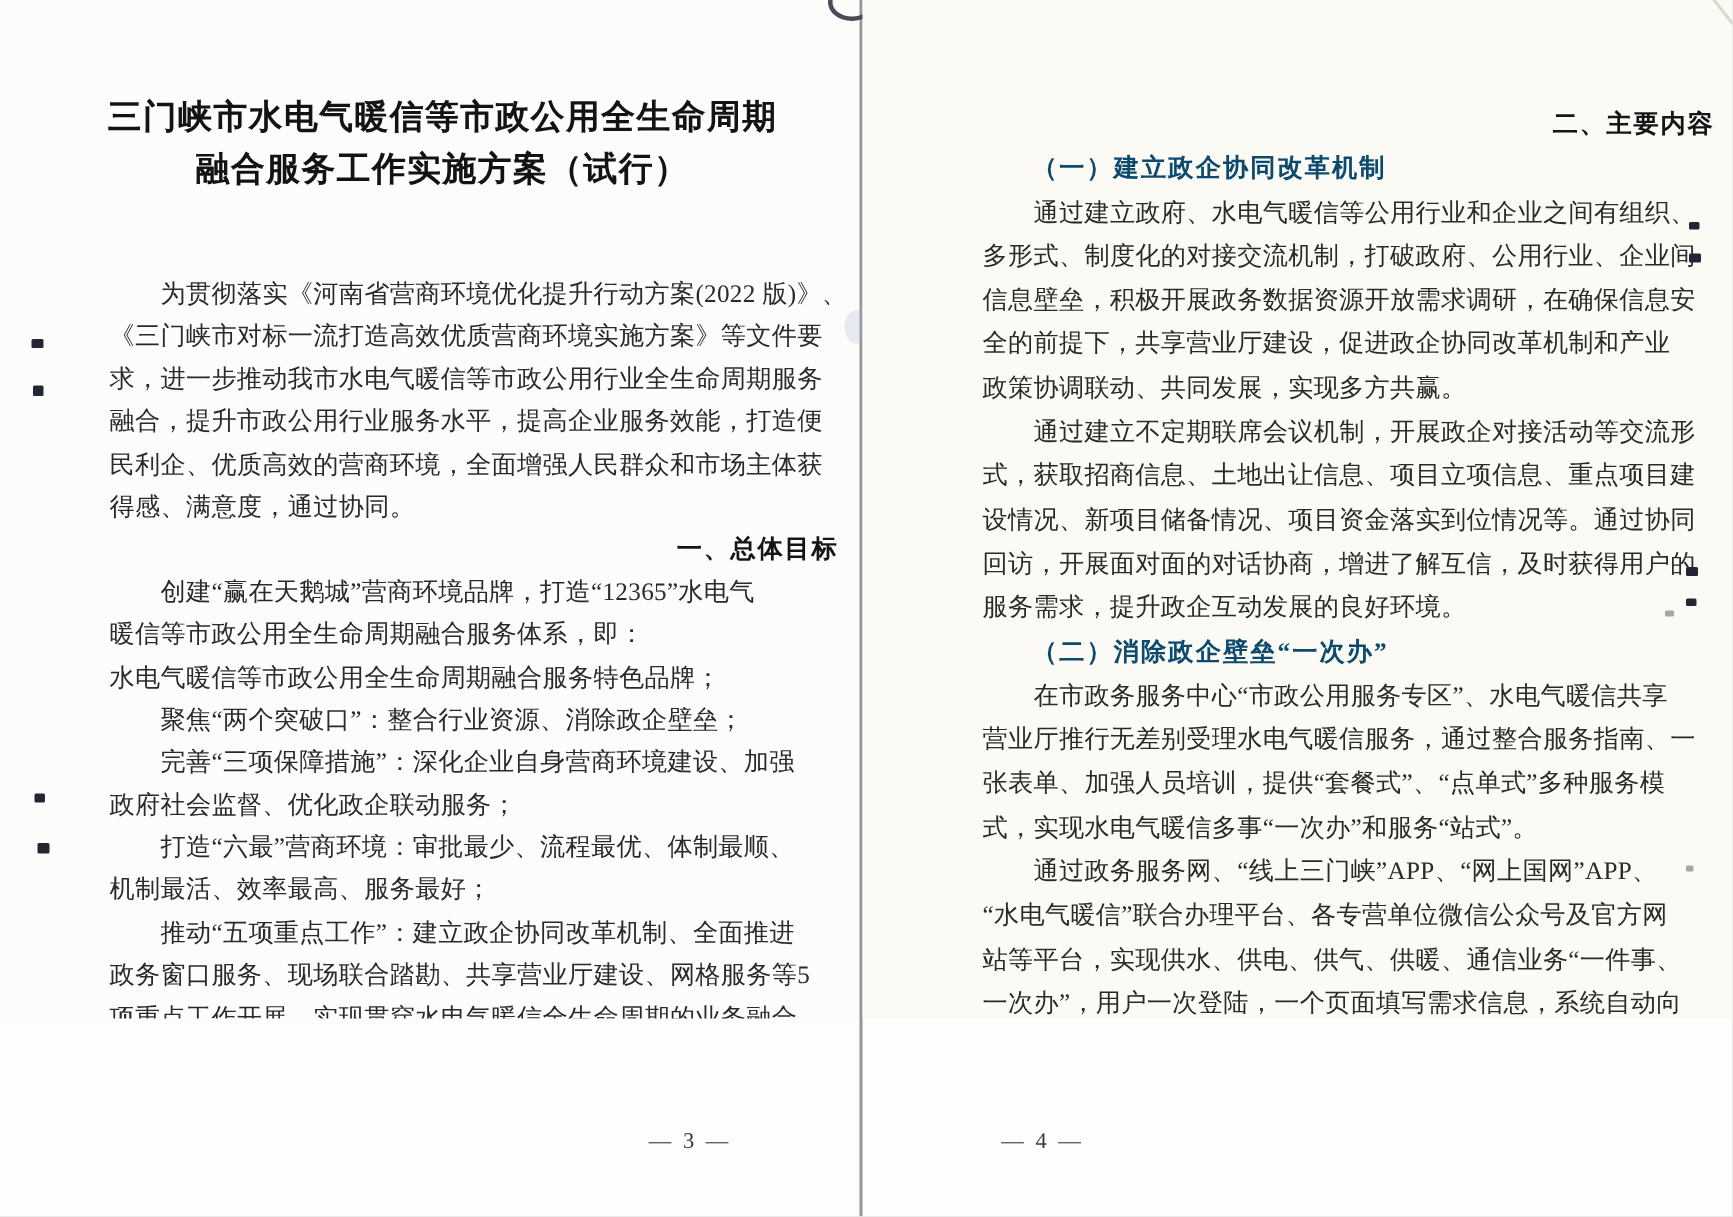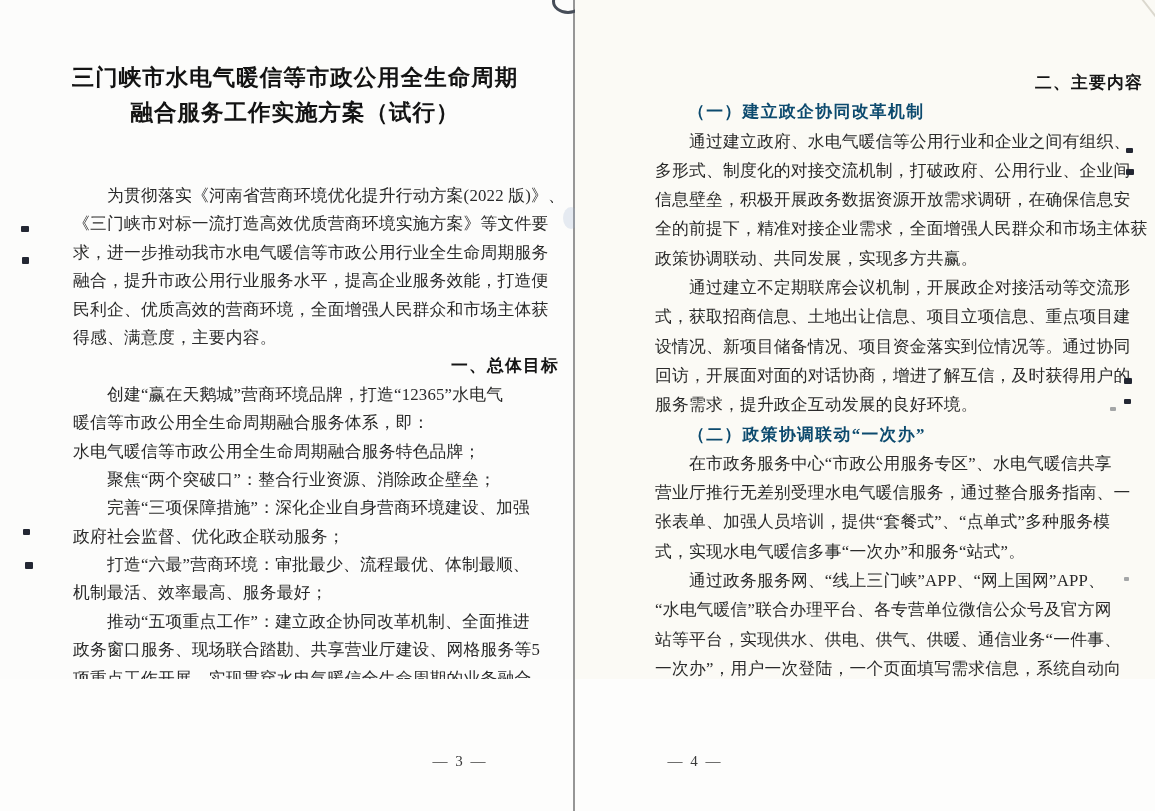--- a/index.html
+++ b/index.html
@@ -62,21 +62,21 @@
     <div class="doc-title">
       <div>三门峡市水电气暖信等市政公用全生命周期</div>
       <div>融合服务工作实施方案（试行）</div>
     </div>
     <div class="text-col" id="body-left">
         <div class="line indent">为贯彻落实《河南省营商环境优化提升行动方案(2022 版)》、</div>
         <div class="line">《三门峡市对标一流打造高效优质营商环境实施方案》等文件要</div>
         <div class="line">求，进一步推动我市水电气暖信等市政公用行业全生命周期服务</div>
         <div class="line">融合，提升市政公用行业服务水平，提高企业服务效能，打造便</div>
         <div class="line">民利企、优质高效的营商环境，全面增强人民群众和市场主体获</div>
-        <div class="line">得感、满意度，主要内容。</div>
+        <div class="line">得感、满意度，通过协同。</div>
         <div class="line heading">一、总体目标</div>
         <div class="line indent">创建“赢在天鹅城”营商环境品牌，打造“12365”水电气</div>
         <div class="line">暖信等市政公用全生命周期融合服务体系，即：</div>
         <div class="line">水电气暖信等市政公用全生命周期融合服务特色品牌；</div>
         <div class="line indent">聚焦“两个突破口”：整合行业资源、消除政企壁垒；</div>
         <div class="line indent">完善“三项保障措施”：深化企业自身营商环境建设、加强</div>
         <div class="line">政府社会监督、优化政企联动服务；</div>
         <div class="line indent">打造“六最”营商环境：审批最少、流程最优、体制最顺、</div>
         <div class="line">机制最活、效率最高、服务最好；</div>
         <div class="line indent">推动“五项重点工作”：建立政企协同改革机制、全面推进</div>
@@ -91,28 +91,28 @@
   <div class="staple-mark"></div>
   <div class="spine-smudge"></div>
 
   <div class="page page-right">
     <div class="text-col" id="body-right">
         <div class="line heading">二、主要内容</div>
         <div class="line subheading">（一）建立政企协同改革机制</div>
         <div class="line indent">通过建立政府、水电气暖信等公用行业和企业之间有组织、</div>
         <div class="line">多形式、制度化的对接交流机制，打破政府、公用行业、企业间</div>
         <div class="line">信息壁垒，积极开展政务数据资源开放需求调研，在确保信息安</div>
-        <div class="line">全的前提下，精准对接企业需求，全面增强人民群众和市场主体获</div>
+        <div class="line">全的前提下，共享营业厅建设，促进政企协同改革机制和产业</div>
         <div class="line">政策协调联动、共同发展，实现多方共赢。</div>
         <div class="line indent">通过建立不定期联席会议机制，开展政企对接活动等交流形</div>
         <div class="line">式，获取招商信息、土地出让信息、项目立项信息、重点项目建</div>
         <div class="line">设情况、新项目储备情况、项目资金落实到位情况等。通过协同</div>
         <div class="line">回访，开展面对面的对话协商，增进了解互信，及时获得用户的</div>
         <div class="line">服务需求，提升政企互动发展的良好环境。</div>
-        <div class="line subheading">（二）政策协调联动“一次办”</div>
+        <div class="line subheading">（二）消除政企壁垒“一次办”</div>
         <div class="line indent">在市政务服务中心“市政公用服务专区”、水电气暖信共享</div>
         <div class="line">营业厅推行无差别受理水电气暖信服务，通过整合服务指南、一</div>
         <div class="line">张表单、加强人员培训，提供“套餐式”、“点单式”多种服务模</div>
         <div class="line">式，实现水电气暖信多事“一次办”和服务“站式”。</div>
         <div class="line indent">通过政务服务网、“线上三门峡”APP、“网上国网”APP、</div>
         <div class="line">“水电气暖信”联合办理平台、各专营单位微信公众号及官方网</div>
         <div class="line">站等平台，实现供水、供电、供气、供暖、通信业务“一件事、</div>
         <div class="line">一次办”，用户一次登陆，一个页面填写需求信息，系统自动向</div>
         <div class="line">相关企业推送关联信息。</div>
       </div>

